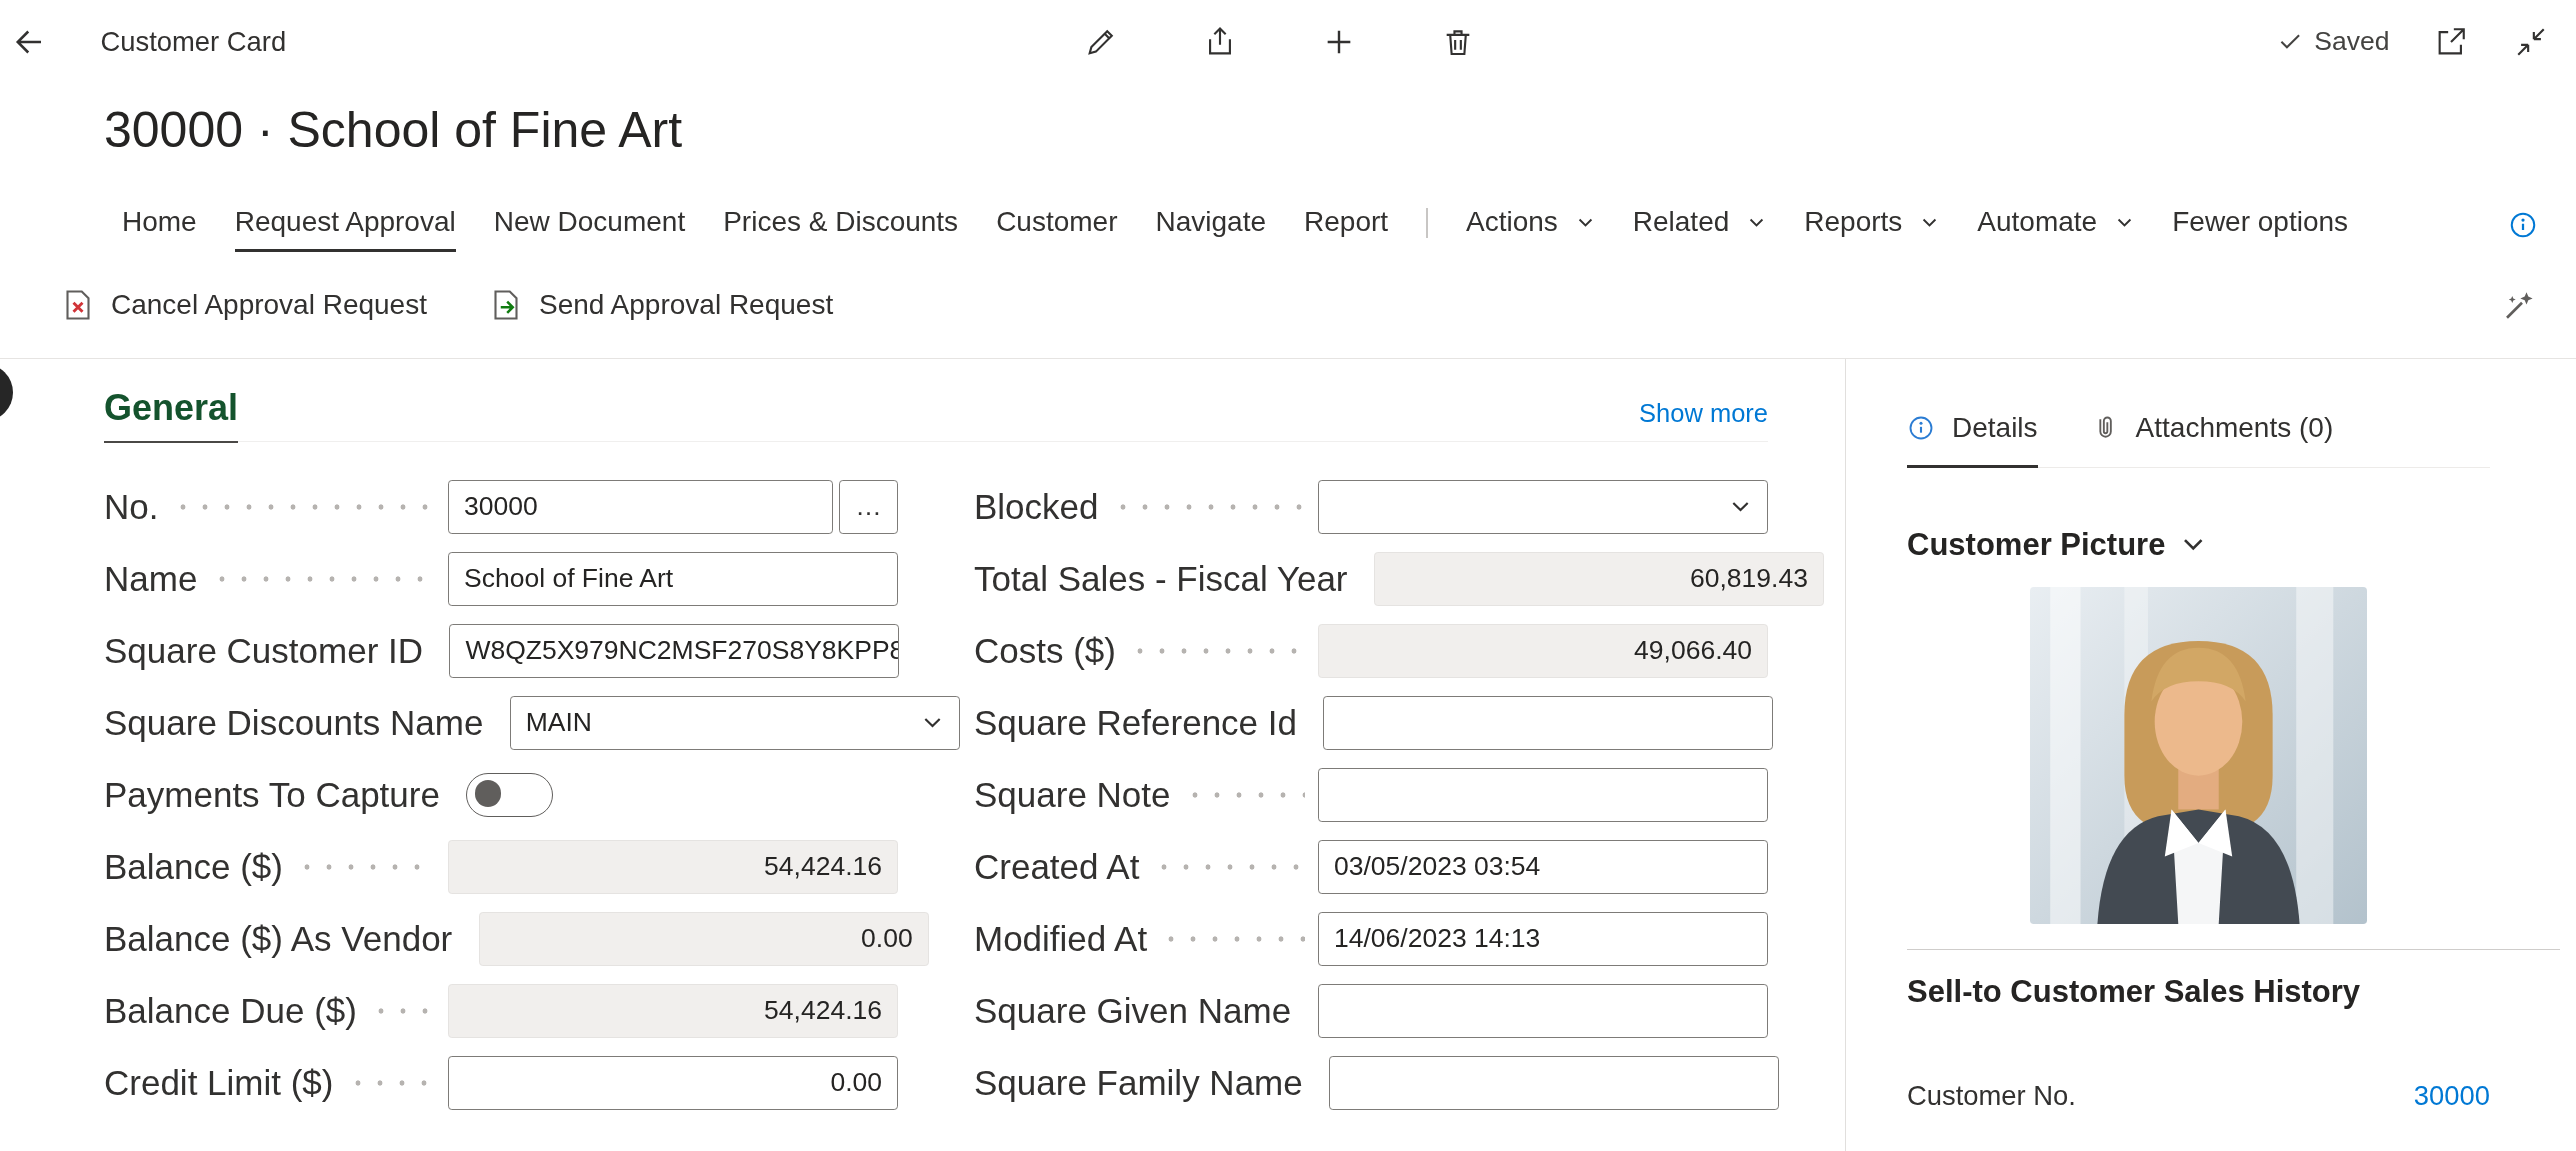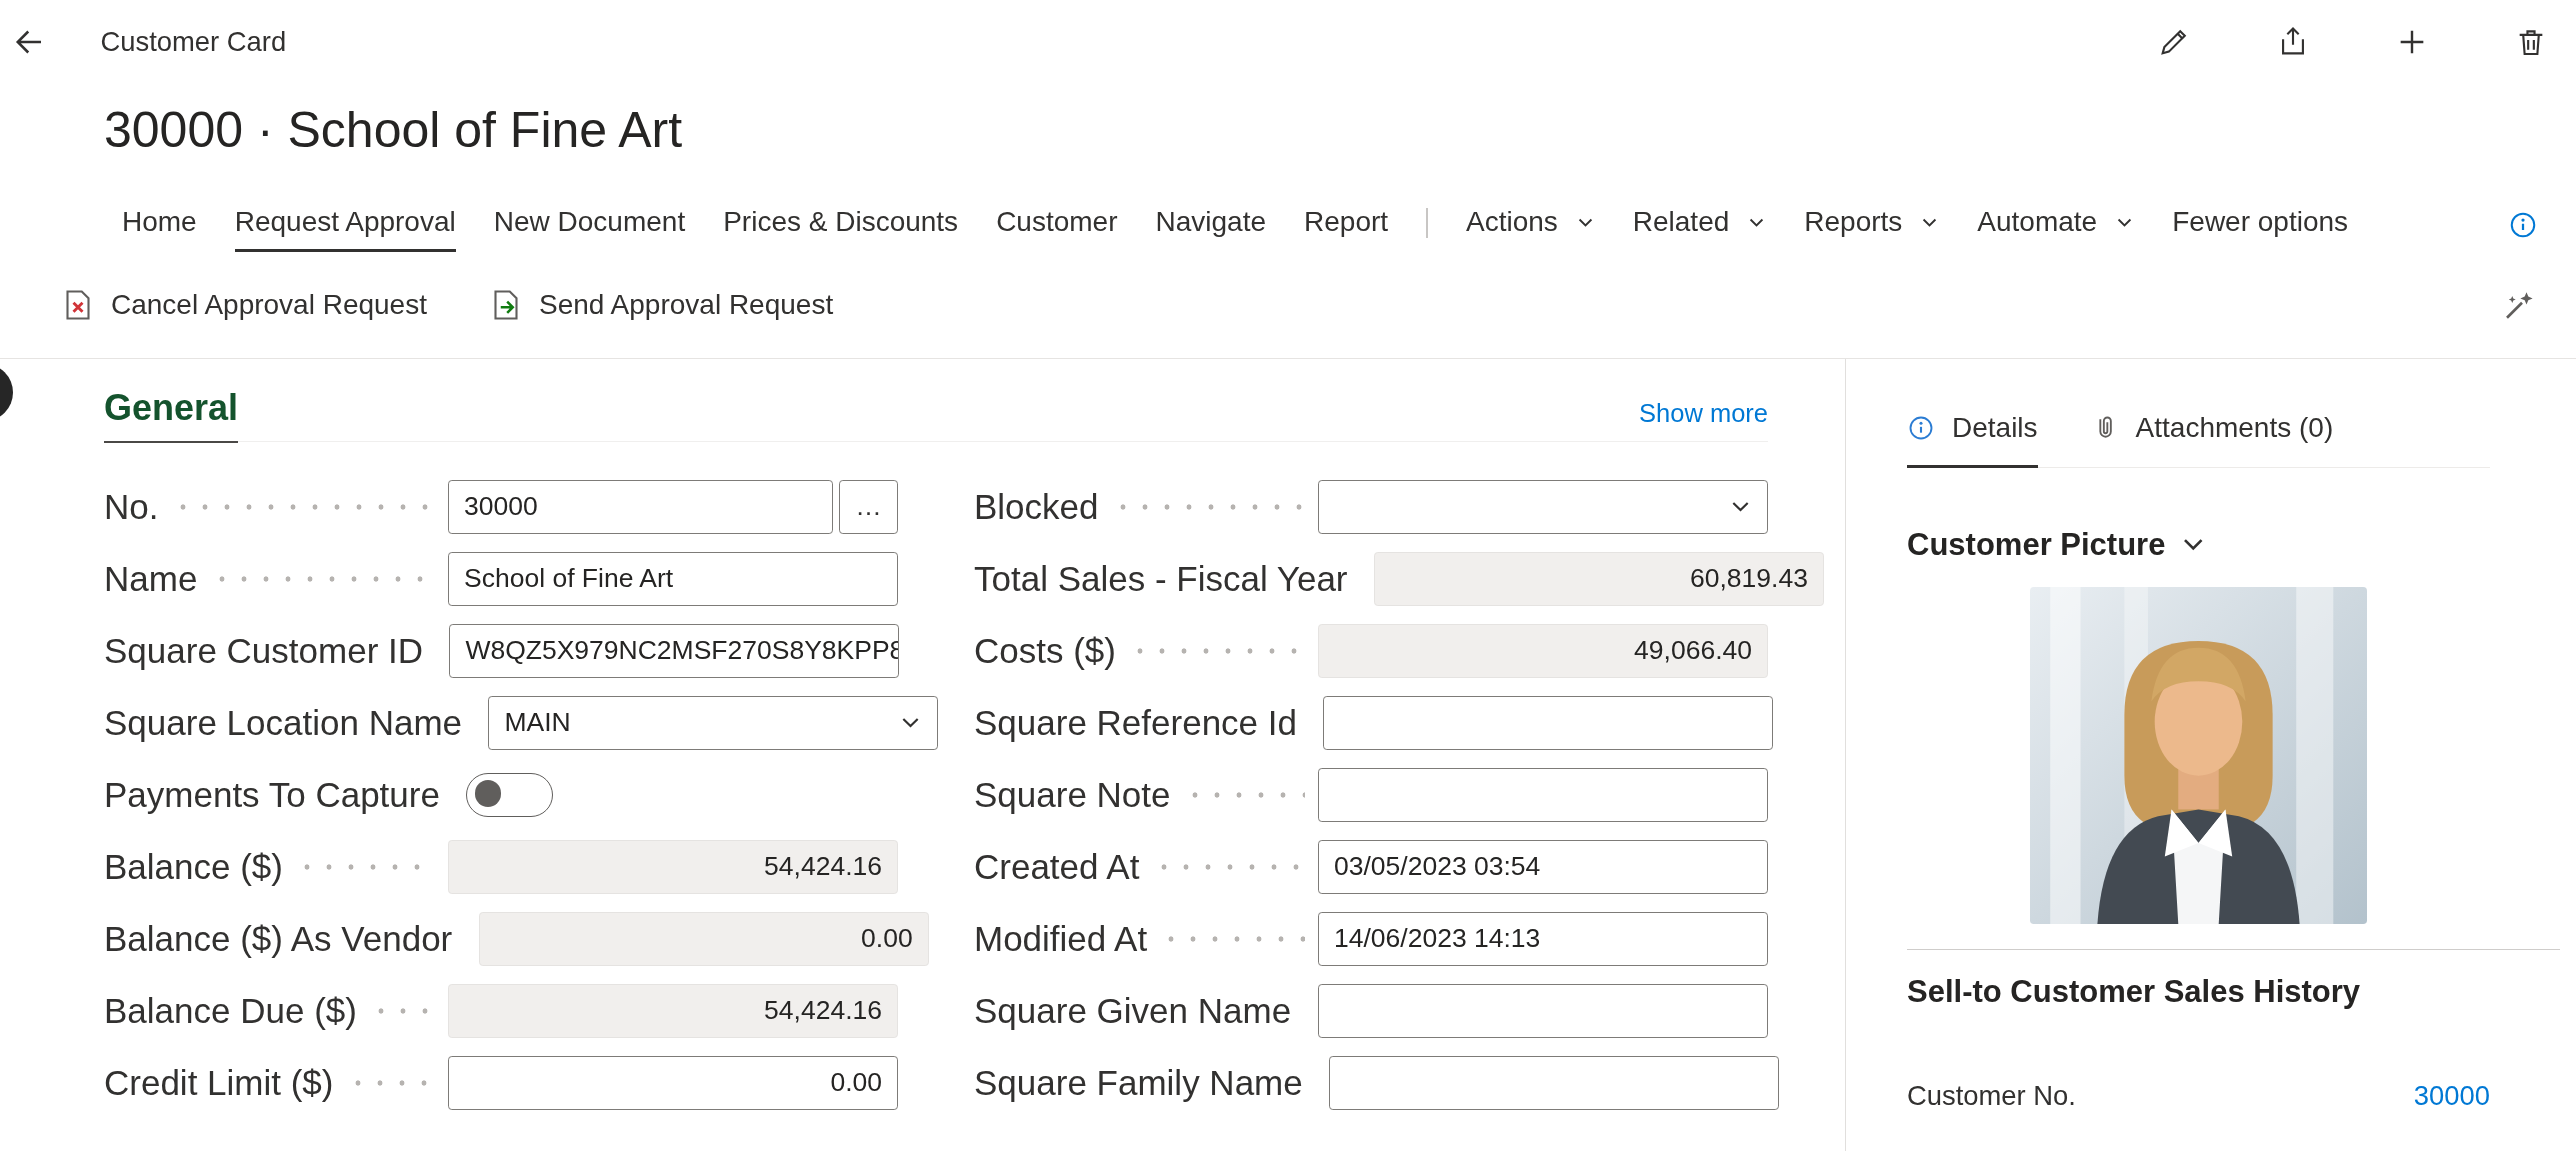--- a/index.html
+++ b/index.html
@@ -110,20 +110,40 @@
       <svg width="34" height="34" viewBox="0 0 24 24">
           <path d="M12 4v16M4 12h16" stroke="#323130" stroke-width="1.7"></path>
         </svg>
     </span>
     <span class="icon-btn">
       <svg width="34" height="34" viewBox="0 0 24 24">
           <path d="M4 7h16M9.5 7V4.5h5V7M6.5 7l1 13.5h9l1-13.5M10 10.5v7M14 10.5v7" fill="none" stroke="#323130" stroke-width="1.5"></path>
         </svg>
     </span>
   </div>
+  <div class="tb-right">
+    <span class="saved">
+      <svg width="26.5" height="26.5" viewBox="0 0 24 24">
+          <path d="M4 12.5l5 5L20 6.5" fill="none" stroke="#444341" stroke-width="1.8"></path>
+        </svg>
+      <span>Saved</span>
+    </span>
+    <span class="icon-btn">
+      <svg width="34" height="34" viewBox="0 0 24 24">
+          <path d="M10 5H4v15h15v-6" fill="none" stroke="#323130" stroke-width="1.5"></path>
+          <path d="M14 3h7v7M20.5 3.5 12 12" fill="none" stroke="#323130" stroke-width="1.5"></path>
+        </svg>
+    </span>
+    <span class="icon-btn">
+      <svg width="34" height="34" viewBox="0 0 24 24">
+          <path d="M10 14 3 21M10 14v5M10 14H5" fill="none" stroke="#323130" stroke-width="1.5"></path>
+          <path d="M14 10 21 3M14 10V5M14 10h5" fill="none" stroke="#323130" stroke-width="1.5"></path>
+        </svg>
+    </span>
+  </div>
 </header>
 
 <div class="title-row">
   <h1 class="page-title">30000 · School of Fine Art</h1>
 </div>
 
 <nav class="menubar">
   <div class="mtab"><span>Home</span></div>
   <div class="mtab active"><span>Request Approval</span></div>
   <div class="mtab"><span>New Document</span></div>
@@ -225,21 +245,21 @@
 
         <div class="frow">
           <span class="flabel">Square Customer ID</span>
           <span class="dots"></span>
           <div class="fctl">
               <div class="fbox">W8QZ5X979NC2MSF270S8Y8KPP8</div>
             </div>
         </div>
 
         <div class="frow">
-          <span class="flabel">Square Location Name</span>
+          <span class="flabel">Square Discounts Name</span>
           <span class="dots"></span>
           <div class="fctl">
             <div class="fbox dd">
               <span>MAIN</span>
               <svg width="23" height="23" viewBox="0 0 16 16">
                   <path d="M3 5.5l5 5 5-5" fill="none" stroke="#323130" stroke-width="1.5"></path>
                 </svg>
             </div>
           </div>
         </div>

